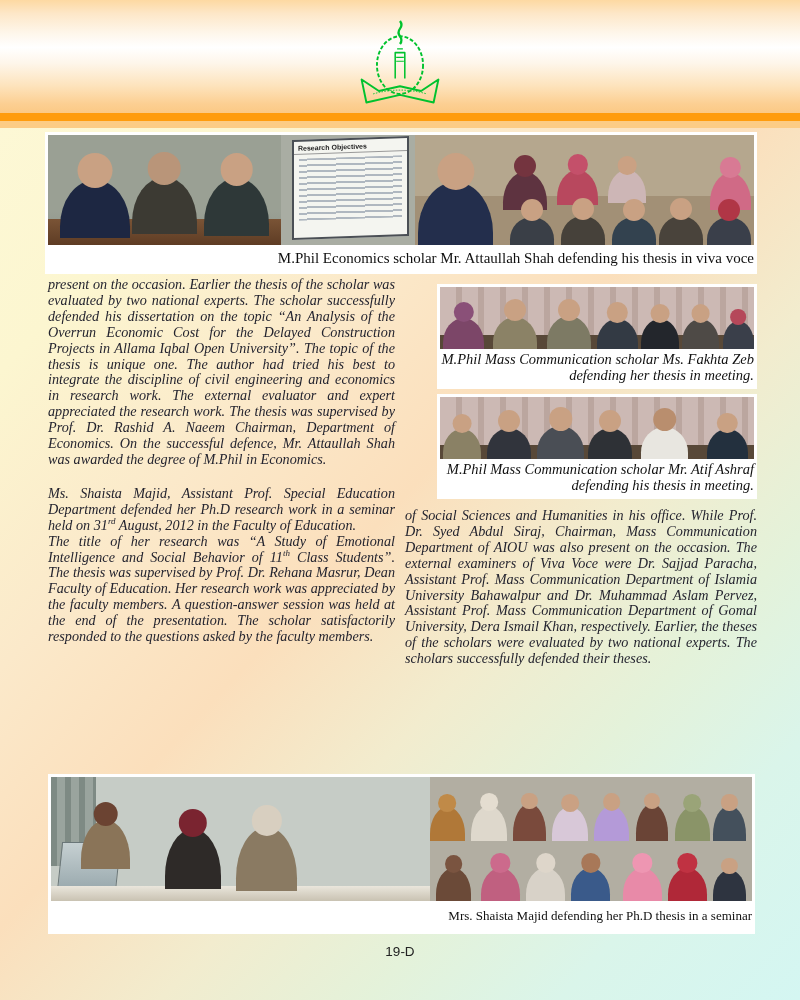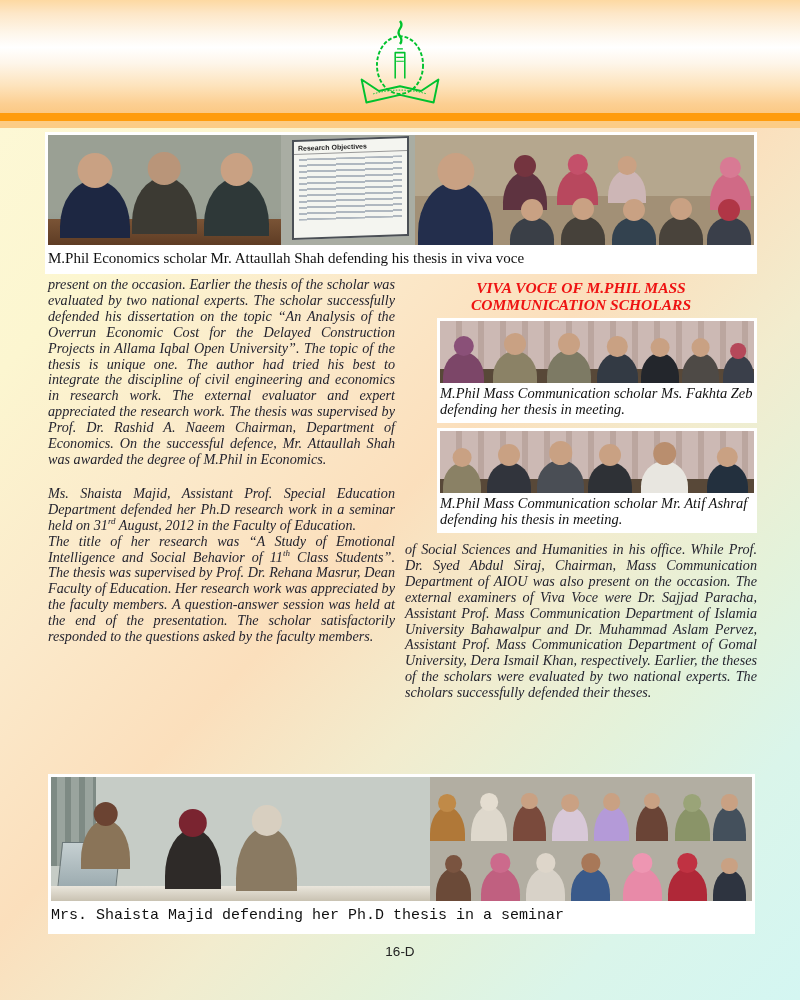--- a/index.html
+++ b/index.html
@@ -14,30 +14,30 @@
   .top-band{position:absolute;left:0;top:0;right:0;height:113px;
     background:linear-gradient(180deg,
       #fdd9a2 0%,#fde7c8 12%,#fef7ec 30%,#ffffff 42%,
       #fef6ea 56%,#fde3bc 76%,#fccf92 92%,#fbc985 100%);}
   .accent-bar{position:absolute;left:0;right:0;top:113px;height:8px;background:#ff9c0d;}
   .accent-strip{position:absolute;left:0;right:0;top:121px;height:7px;background:#fccc85;}
   .logo{position:absolute;left:50%;top:18px;transform:translateX(-50%);}
   
   .fig{position:absolute;background:#ffffff;padding:3px;box-sizing:border-box;}
   .photo{position:relative;overflow:hidden;}
-  figcaption{text-align:left;color:#101010;background:#ffffff;}
+  figcaption{text-align:right;color:#101010;background:#ffffff;}
   .fig-top{left:45px;top:132px;width:712px;}
   .fig-top .photo{height:110px;}
   .fig-top figcaption{line-height:26px;height:26px;font-size:15px;}
   .fig-sm{position:static;width:320px;margin:5px 0 2px auto;}
   .fig-sm .photo{height:62px;}
   .fig-sm figcaption{font-size:14.5px;line-height:16px;padding:2px 0 3px;}
   .fig-bottom{left:48px;top:774px;width:707px;}
   .fig-bottom .photo{height:124px;}
-  .fig-bottom figcaption{line-height:30px;height:30px;font-size:15px;font-family:Liberation Mono, monospace;}
+  .fig-bottom figcaption{line-height:30px;height:30px;font-size:13px;}
   .seg{position:absolute;top:0;bottom:0;}
   
   .ph{position:absolute;}
   .ph::before{content:"";position:absolute;left:50%;transform:translateX(-50%);
     bottom:52%;width:50%;padding-top:50%;background:var(--f,#c9a183);border-radius:50%;z-index:2;}
   .ph::after{content:"";position:absolute;left:0;bottom:0;width:100%;height:60%;
     background:var(--s,#2a3148);border-radius:50% 50% 10% 10% / 80% 80% 0 0;z-index:1;}
   
   .seg-t1{left:0;width:33%;background:linear-gradient(180deg,#9aa094 0 70%,#8b9086 100%);}
   .table{position:absolute;bottom:0;left:0;width:100%;height:24%;
@@ -133,24 +133,20 @@
 
   <div class="col col-left">
     <p>present on the occasion. Earlier the thesis of the scholar was evaluated by two national experts. The scholar successfully defended his dissertation on the topic “An Analysis of the Overrun Economic Cost for the Delayed Construction Projects in Allama Iqbal Open University”. The topic of the thesis is unique one. The author had tried his best to integrate the discipline of civil engineering and economics in research work. The external evaluator and expert appreciated the research work. The thesis was supervised by Prof. Dr. Rashid A. Naeem Chairman, Department of Economics. On the successful defence, Mr. Attaullah Shah was awarded the degree of M.Phil in Economics.</p>
     <div class="red-head">
     </div>
     <p class="p2"><span>Ms. Shaista Majid, Assistant Prof. Special Education Department defended her Ph.D research work in a seminar held on 31</span><sup>rd</sup><span> August, 2012 in the Faculty of Education.</span></p>
     <p><span>The title of her research was “A Study of Emotional Intelligence and Social Behavior of 11</span><sup>th</sup><span> Class Students”. The thesis was supervised by Prof. Dr. Rehana Masrur, Dean Faculty of Education. Her research work was appreciated by the faculty members. A question-answer session was held at the end of the presentation. The scholar satisfactorily responded to the questions asked by the faculty members.</span></p>
   </div>
 
   <div class="col col-right">
-    <div class="red-head">
-      <div>VIVA VOCE OF M.PHIL MASS</div>
-      <div>COMMUNICATION SCHOLARS</div>
-    </div>
 
     <figure class="fig fig-sm">
       <div class="photo photo-meeting">
         <i class="ph" style="left:1%;bottom:0;width:13%;height:84%;--s:#7c4668;--f:#8a5078"></i>
         <i class="ph" style="left:17%;bottom:0;width:14%;height:86%;--s:#8b8266"></i>
         <i class="ph" style="left:34%;bottom:0;width:14%;height:88%;--s:#7d7a64"></i>
         <i class="ph" style="left:50%;bottom:0;width:13%;height:82%;--s:#333a44"></i>
         <i class="ph" style="left:64%;bottom:0;width:12%;height:80%;--s:#23262c"></i>
         <i class="ph" style="left:77%;bottom:0;width:12%;height:82%;--s:#4e4a46"></i>
         <i class="ph" style="left:90%;bottom:0;width:10%;height:76%;--s:#3a3f4a;--f:#b5485a"></i>
@@ -199,14 +195,14 @@
         <i class="ph" style="left:30%;bottom:0;width:12%;height:44%;--s:#d8d2c8;--f:#ded6ca"></i>
         <i class="ph" style="left:44%;bottom:0;width:12%;height:44%;--s:#3a5a8a;--f:#a87858"></i>
         <i class="ph" style="left:60%;bottom:0;width:12%;height:44%;--s:#e88aa8;--f:#ee96b2"></i>
         <i class="ph" style="left:74%;bottom:0;width:12%;height:44%;--s:#b02838;--f:#c03242"></i>
         <i class="ph" style="left:88%;bottom:0;width:10%;height:42%;--s:#2e3440"></i>
       </div>
     </div>
     <figcaption>Mrs. Shaista Majid defending her Ph.D thesis in a seminar</figcaption>
   </figure>
 
-  <div class="page-num">16-D</div>
+  <div class="page-num">19-D</div>
 </div>
 
 </body></html>

